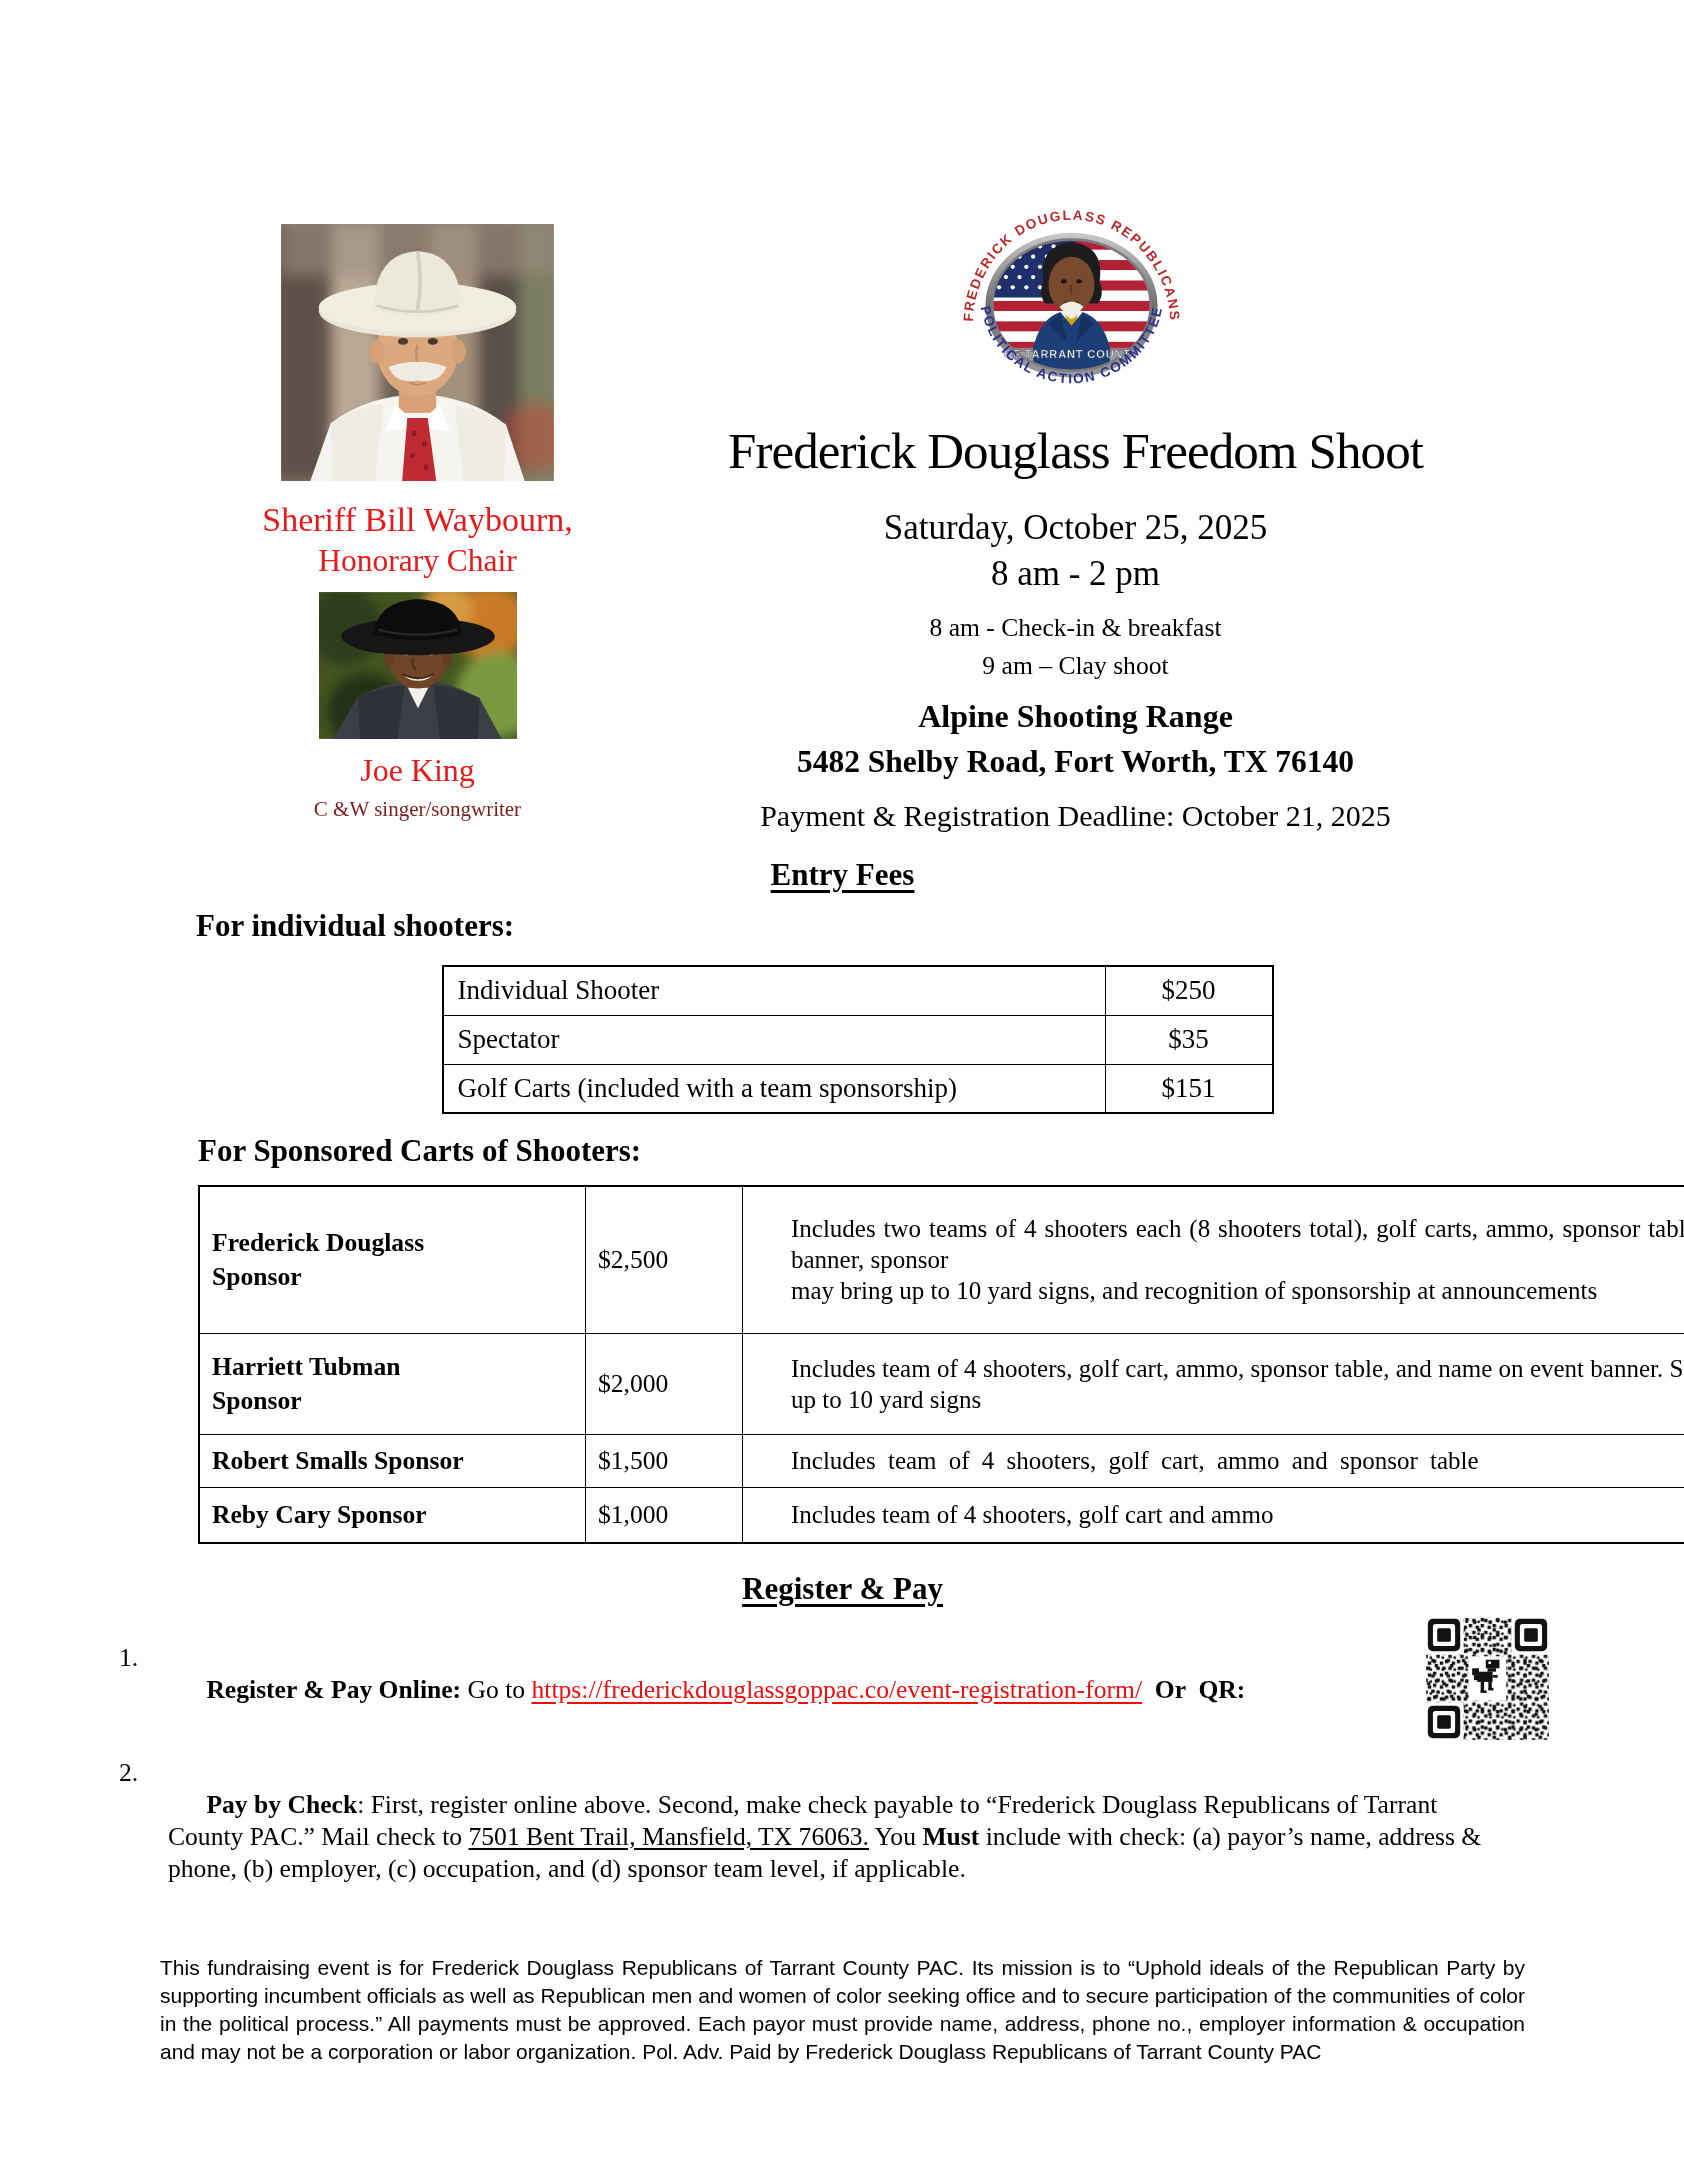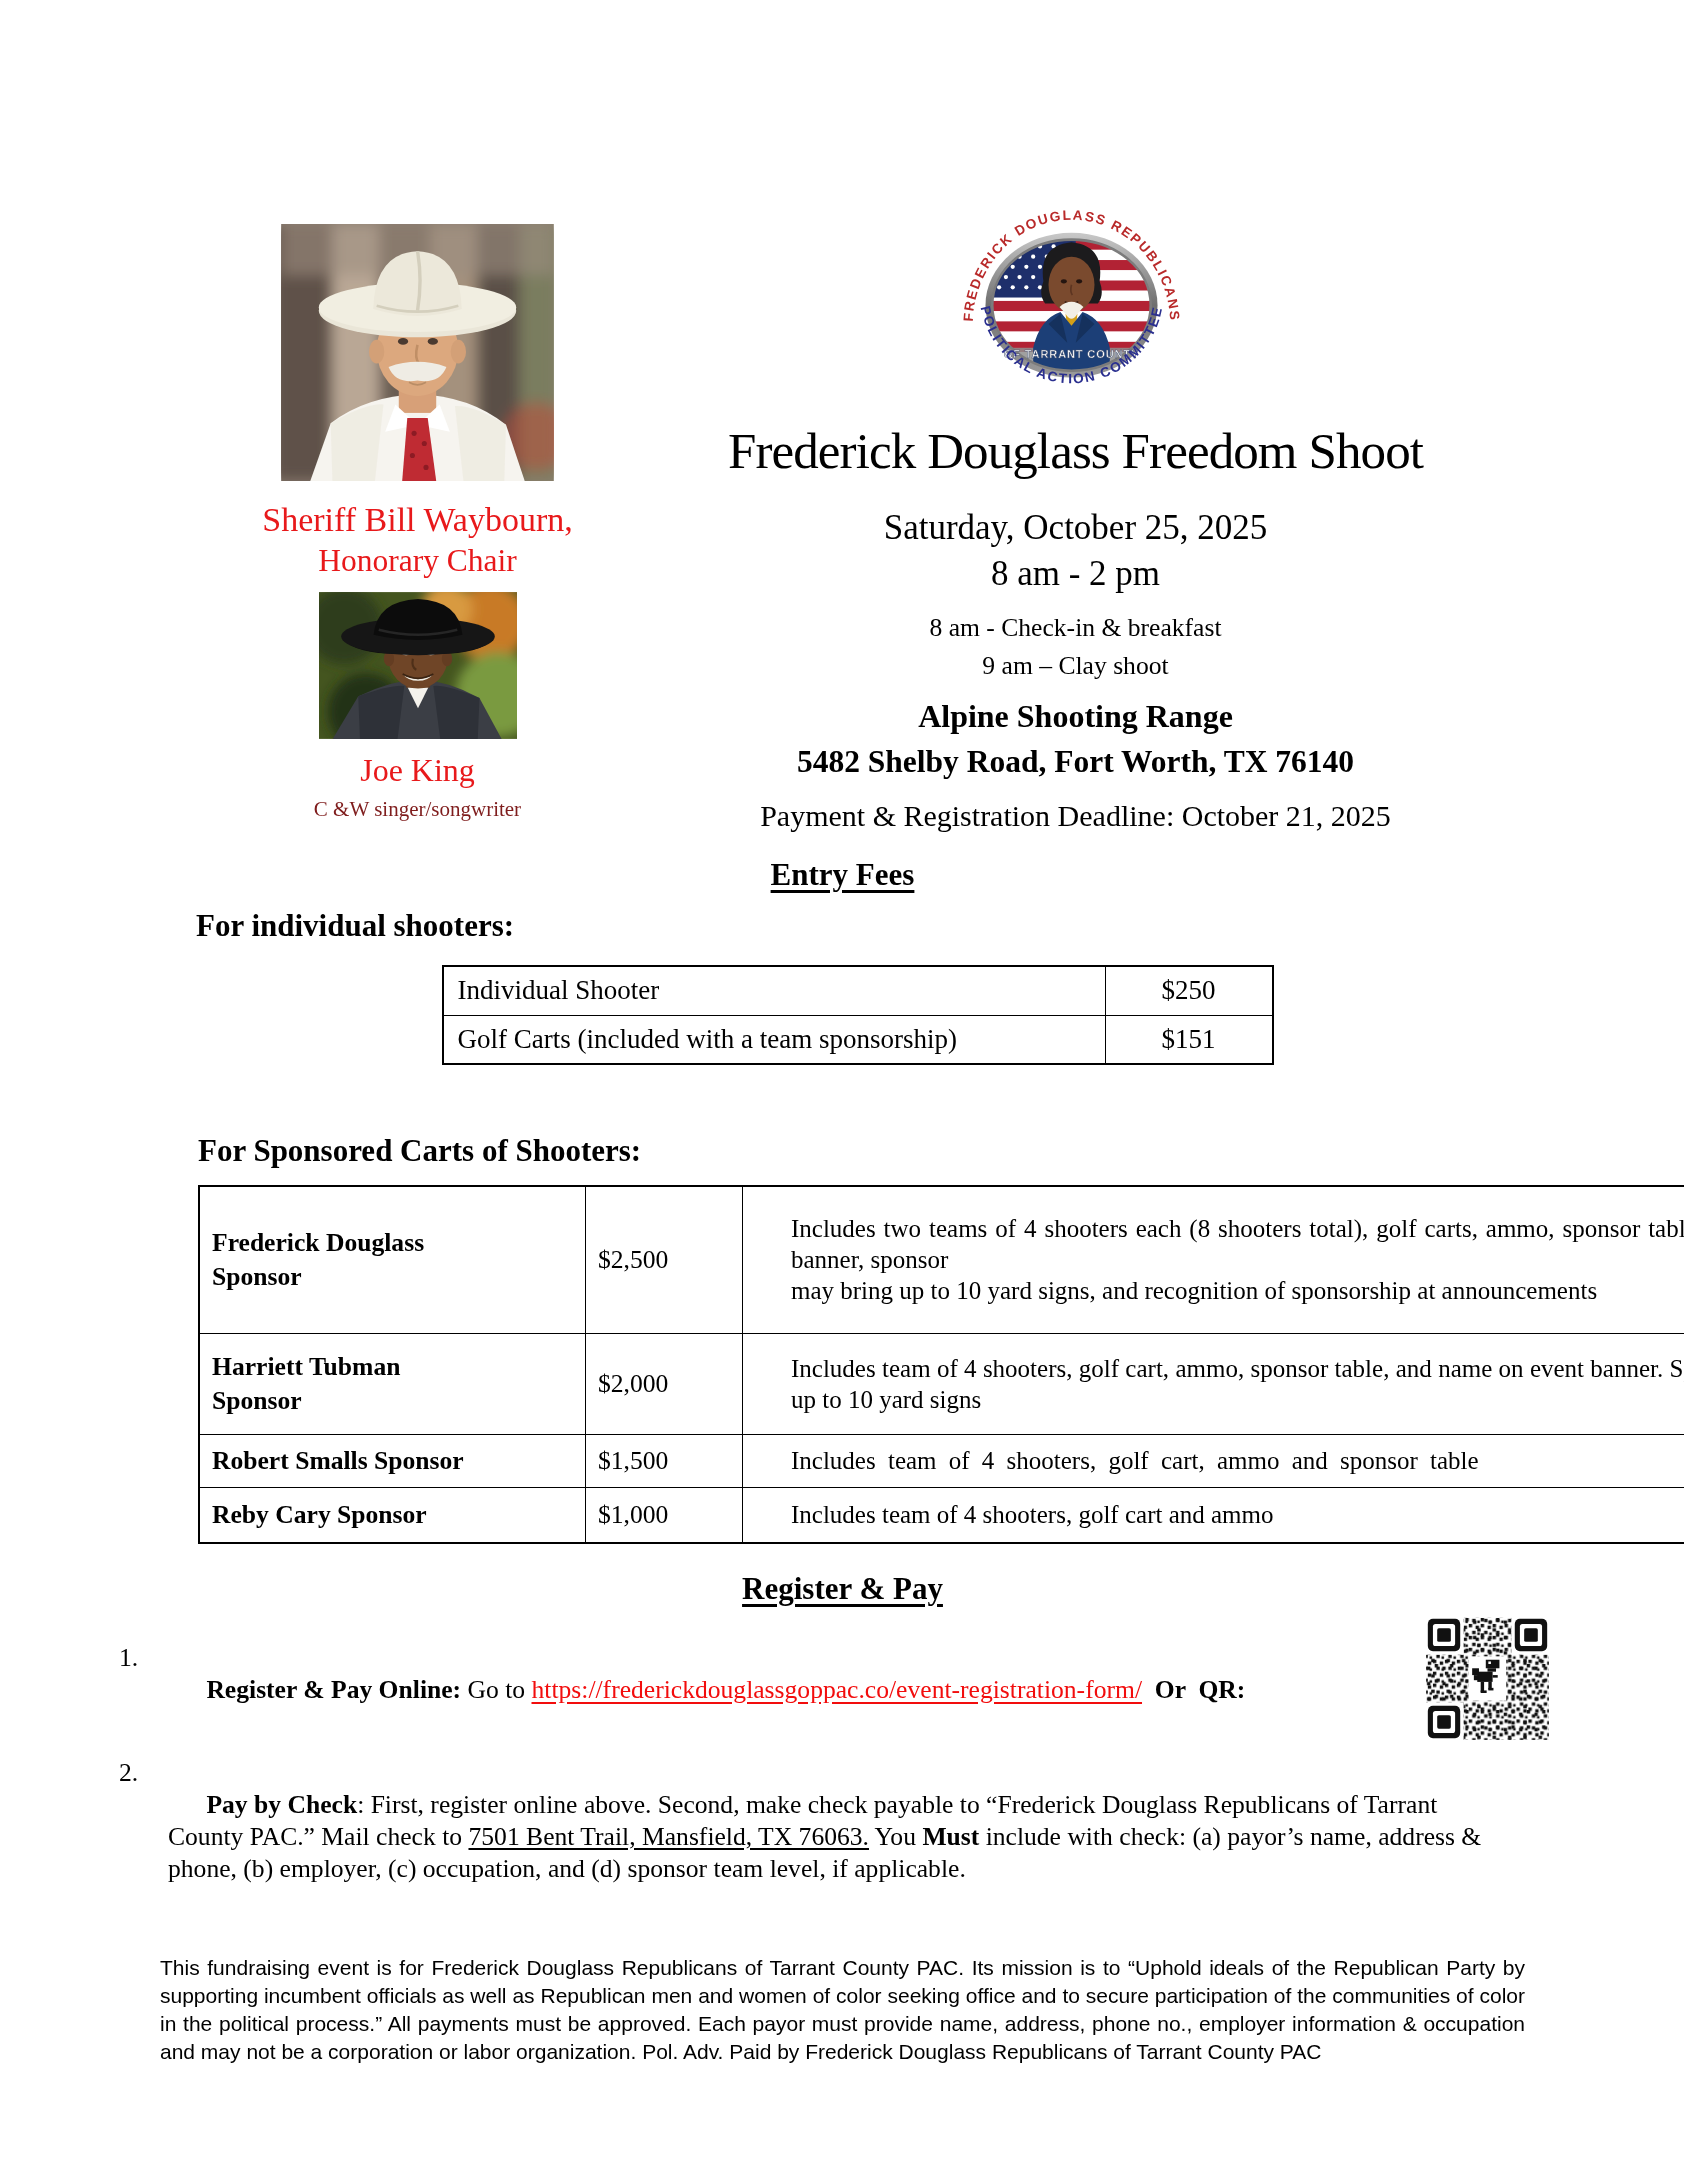--- a/index.html
+++ b/index.html
@@ -301,20 +301,24 @@
   </div>
   <div class="abs indiv-heading">For individual shooters:</div>
 
   <table class="abs fee-table">
     <tbody>
         <tr>
       <td class="lbl">Individual Shooter</td>
       <td class="prc">$250</td>
     </tr>
     <tr>
+      <td class="lbl">Spectator</td>
+      <td class="prc">$35</td>
+    </tr>
+    <tr>
       <td class="lbl">Golf Carts (included with a team sponsorship)</td>
       <td class="prc">$151</td>
     </tr>
   </tbody>
     </table>
 
   <div class="abs sponsored-heading">For Sponsored Carts of Shooters:</div>
 
   <table class="abs sponsor-table">
     <tbody>

